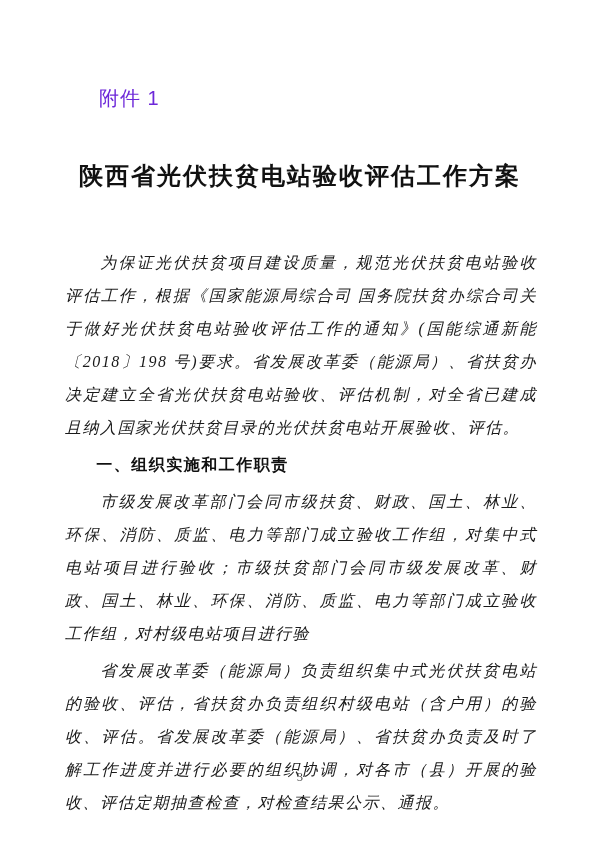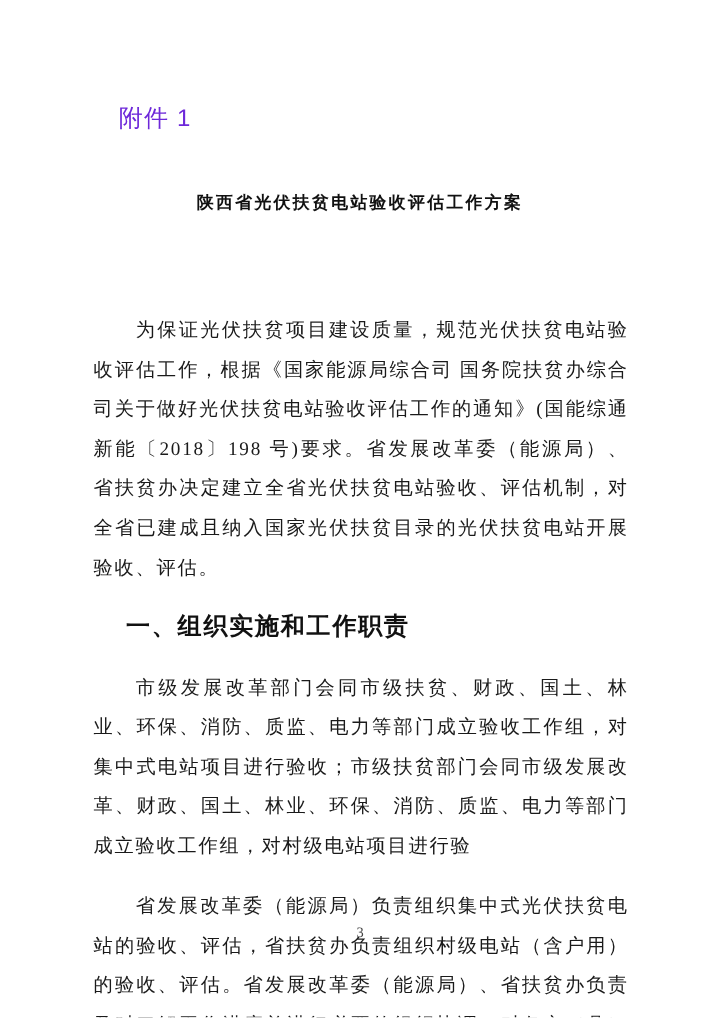--- a/index.html
+++ b/index.html
@@ -27,45 +27,46 @@
     }
     .doc-title {
       position: absolute;
       top: 160px;
       left: 0;
       width: 100%;
       margin: 0;
       text-align: center;
       font-family: "Liberation Serif", "DejaVu Serif", serif;
       font-weight: bold;
-      font-size: 14px;
+      font-size: 24px;
       letter-spacing: 2px;
       color: #111111;
     }
     .content {
       position: absolute;
       left: 61px;
       top: 242px;
       width: 480px;
       font-family: "Liberation Serif", "DejaVu Serif", serif;
       font-size: 16px;
       line-height: 33px;
       letter-spacing: 1.5px;
       text-align: justify;
       text-justify: inter-ideograph;
       color: #1a1a1a;
     }
     .content p.body-para {
-      margin: 17px;
+      margin: 4px;
       text-indent: 2.2em;
+      font-style: italic;
     }
     .section-heading {
       margin: 0;
-      font-family: Liberation Mono, monospace;
-      font-size: 20px;
+      font-family: Liberation Sans, sans-serif;
+      font-size: 16px;
       font-weight: bold;
       line-height: 33px;
       text-indent: 2.2em;
       letter-spacing: 1.5px;
       color: #111111;
     }
     .page-number {
       position: absolute;
       top: 770px;
       left: 0;

